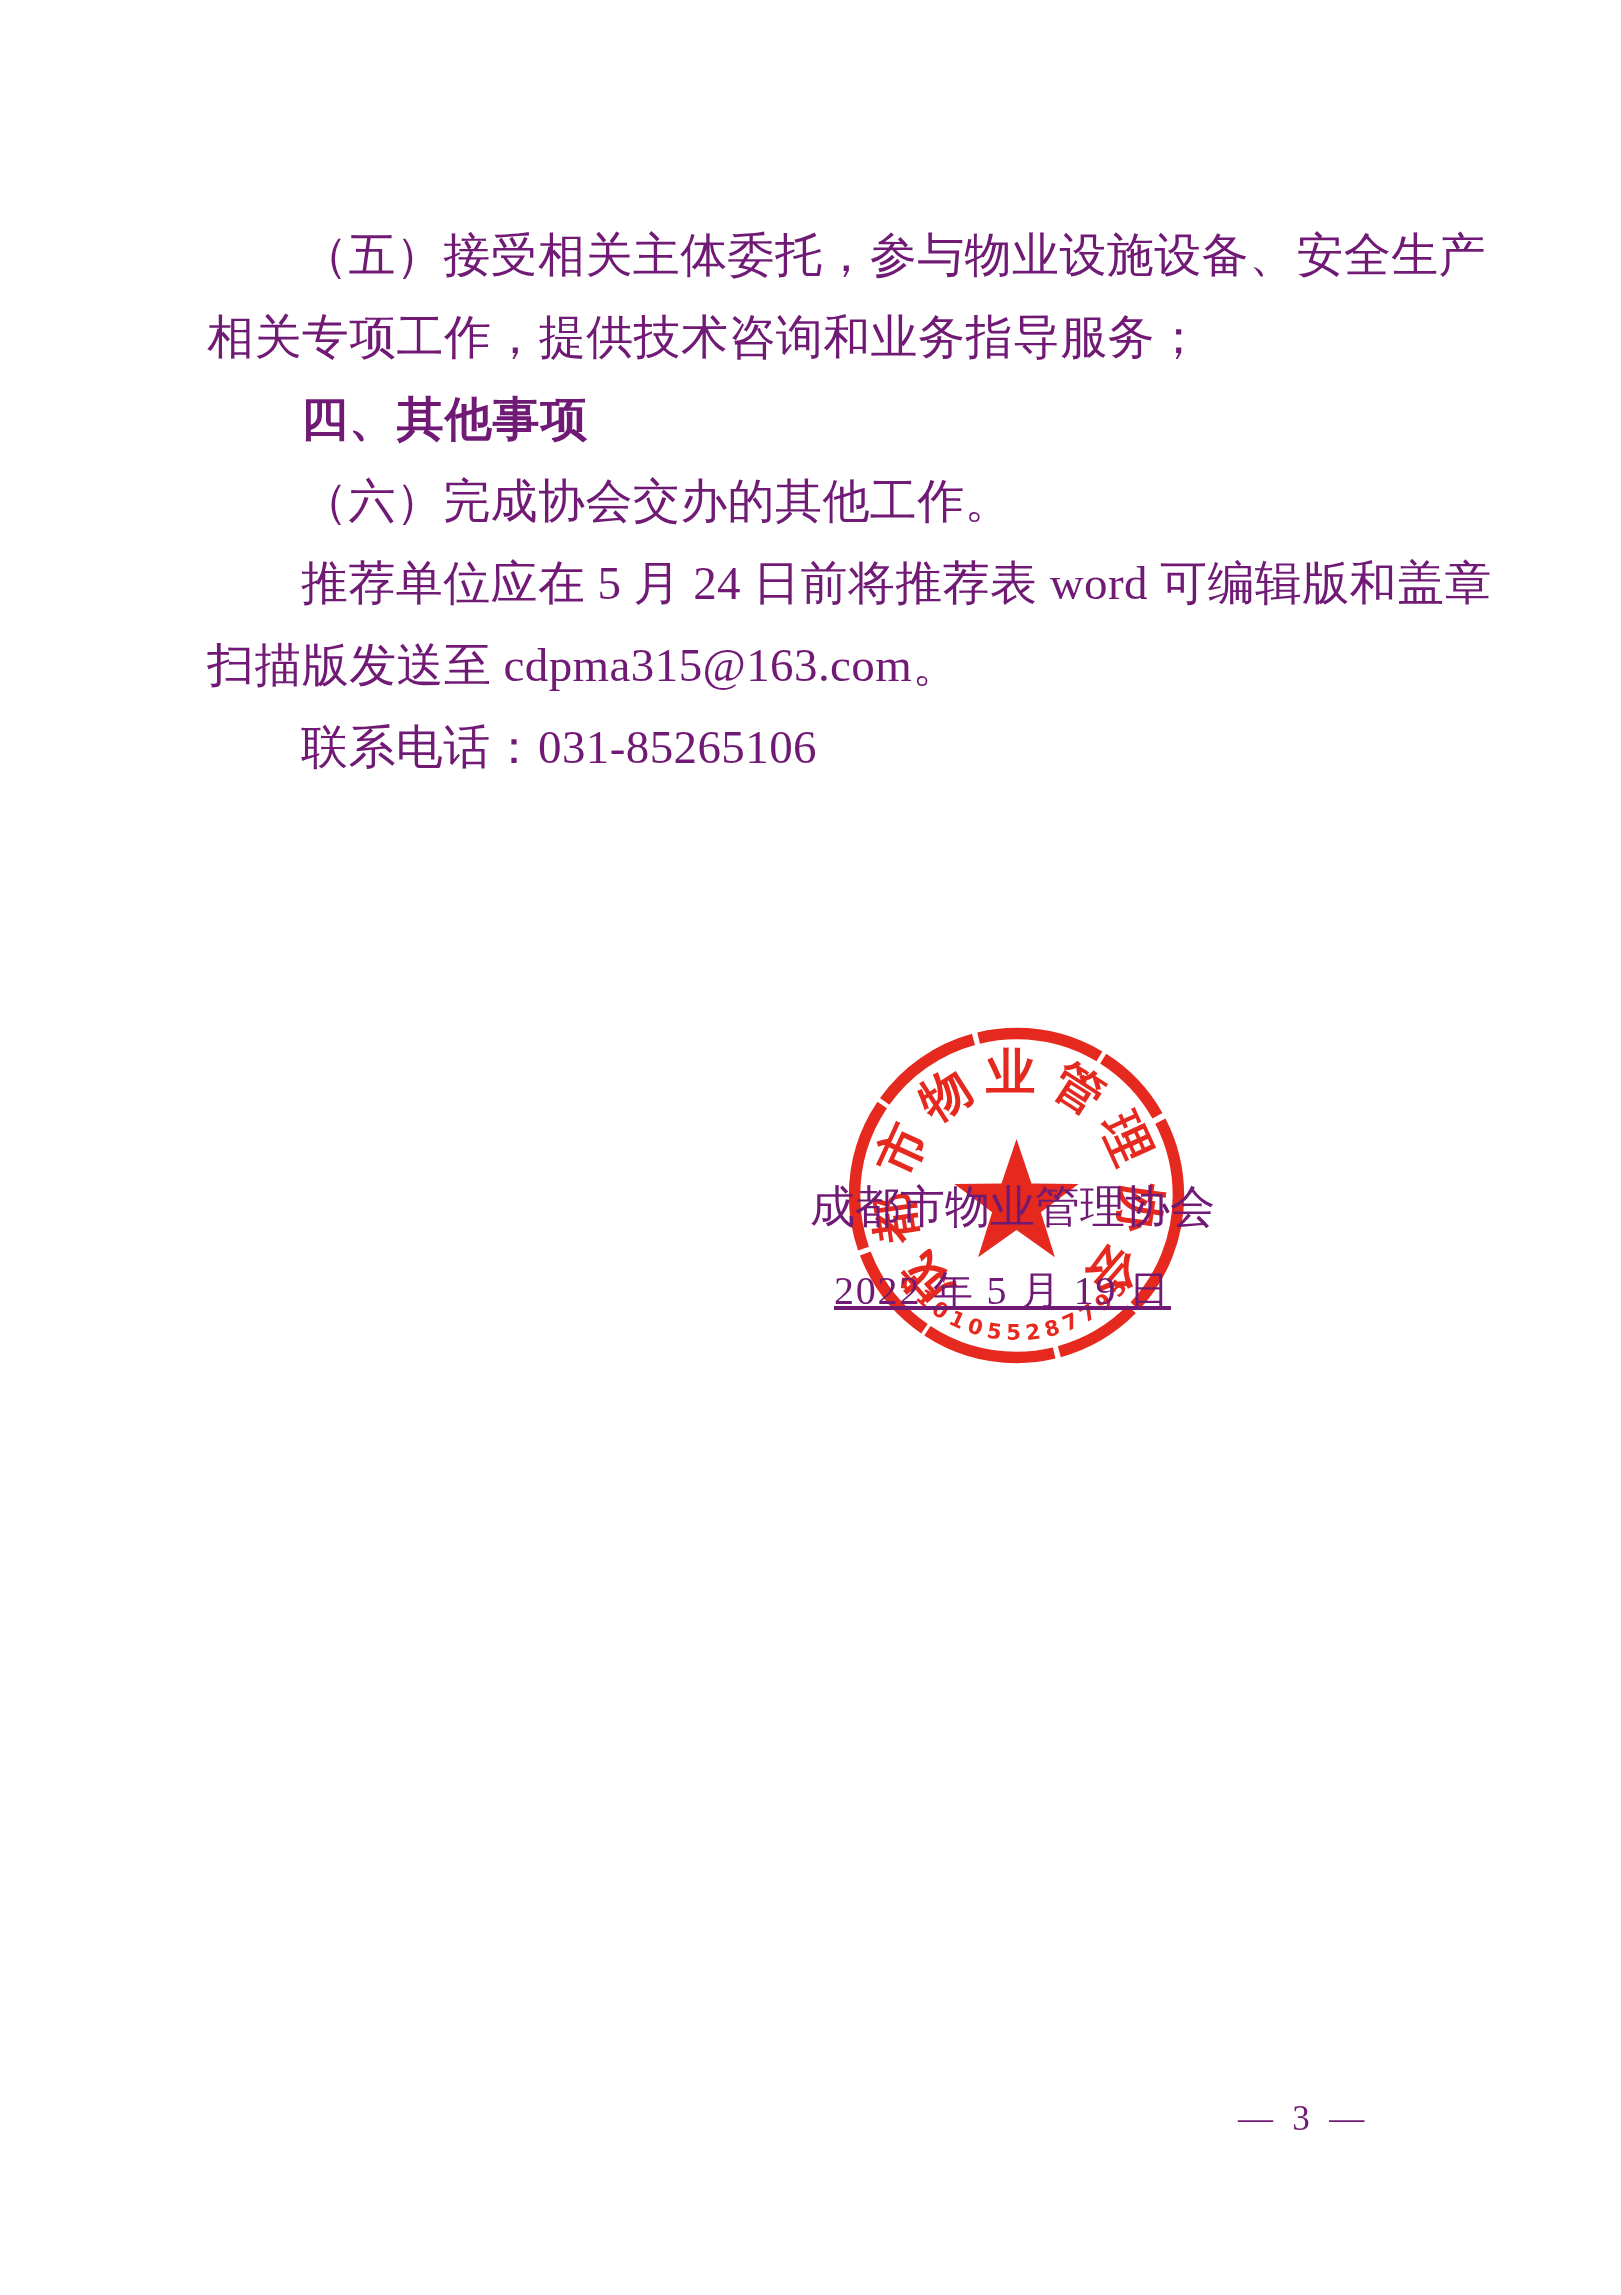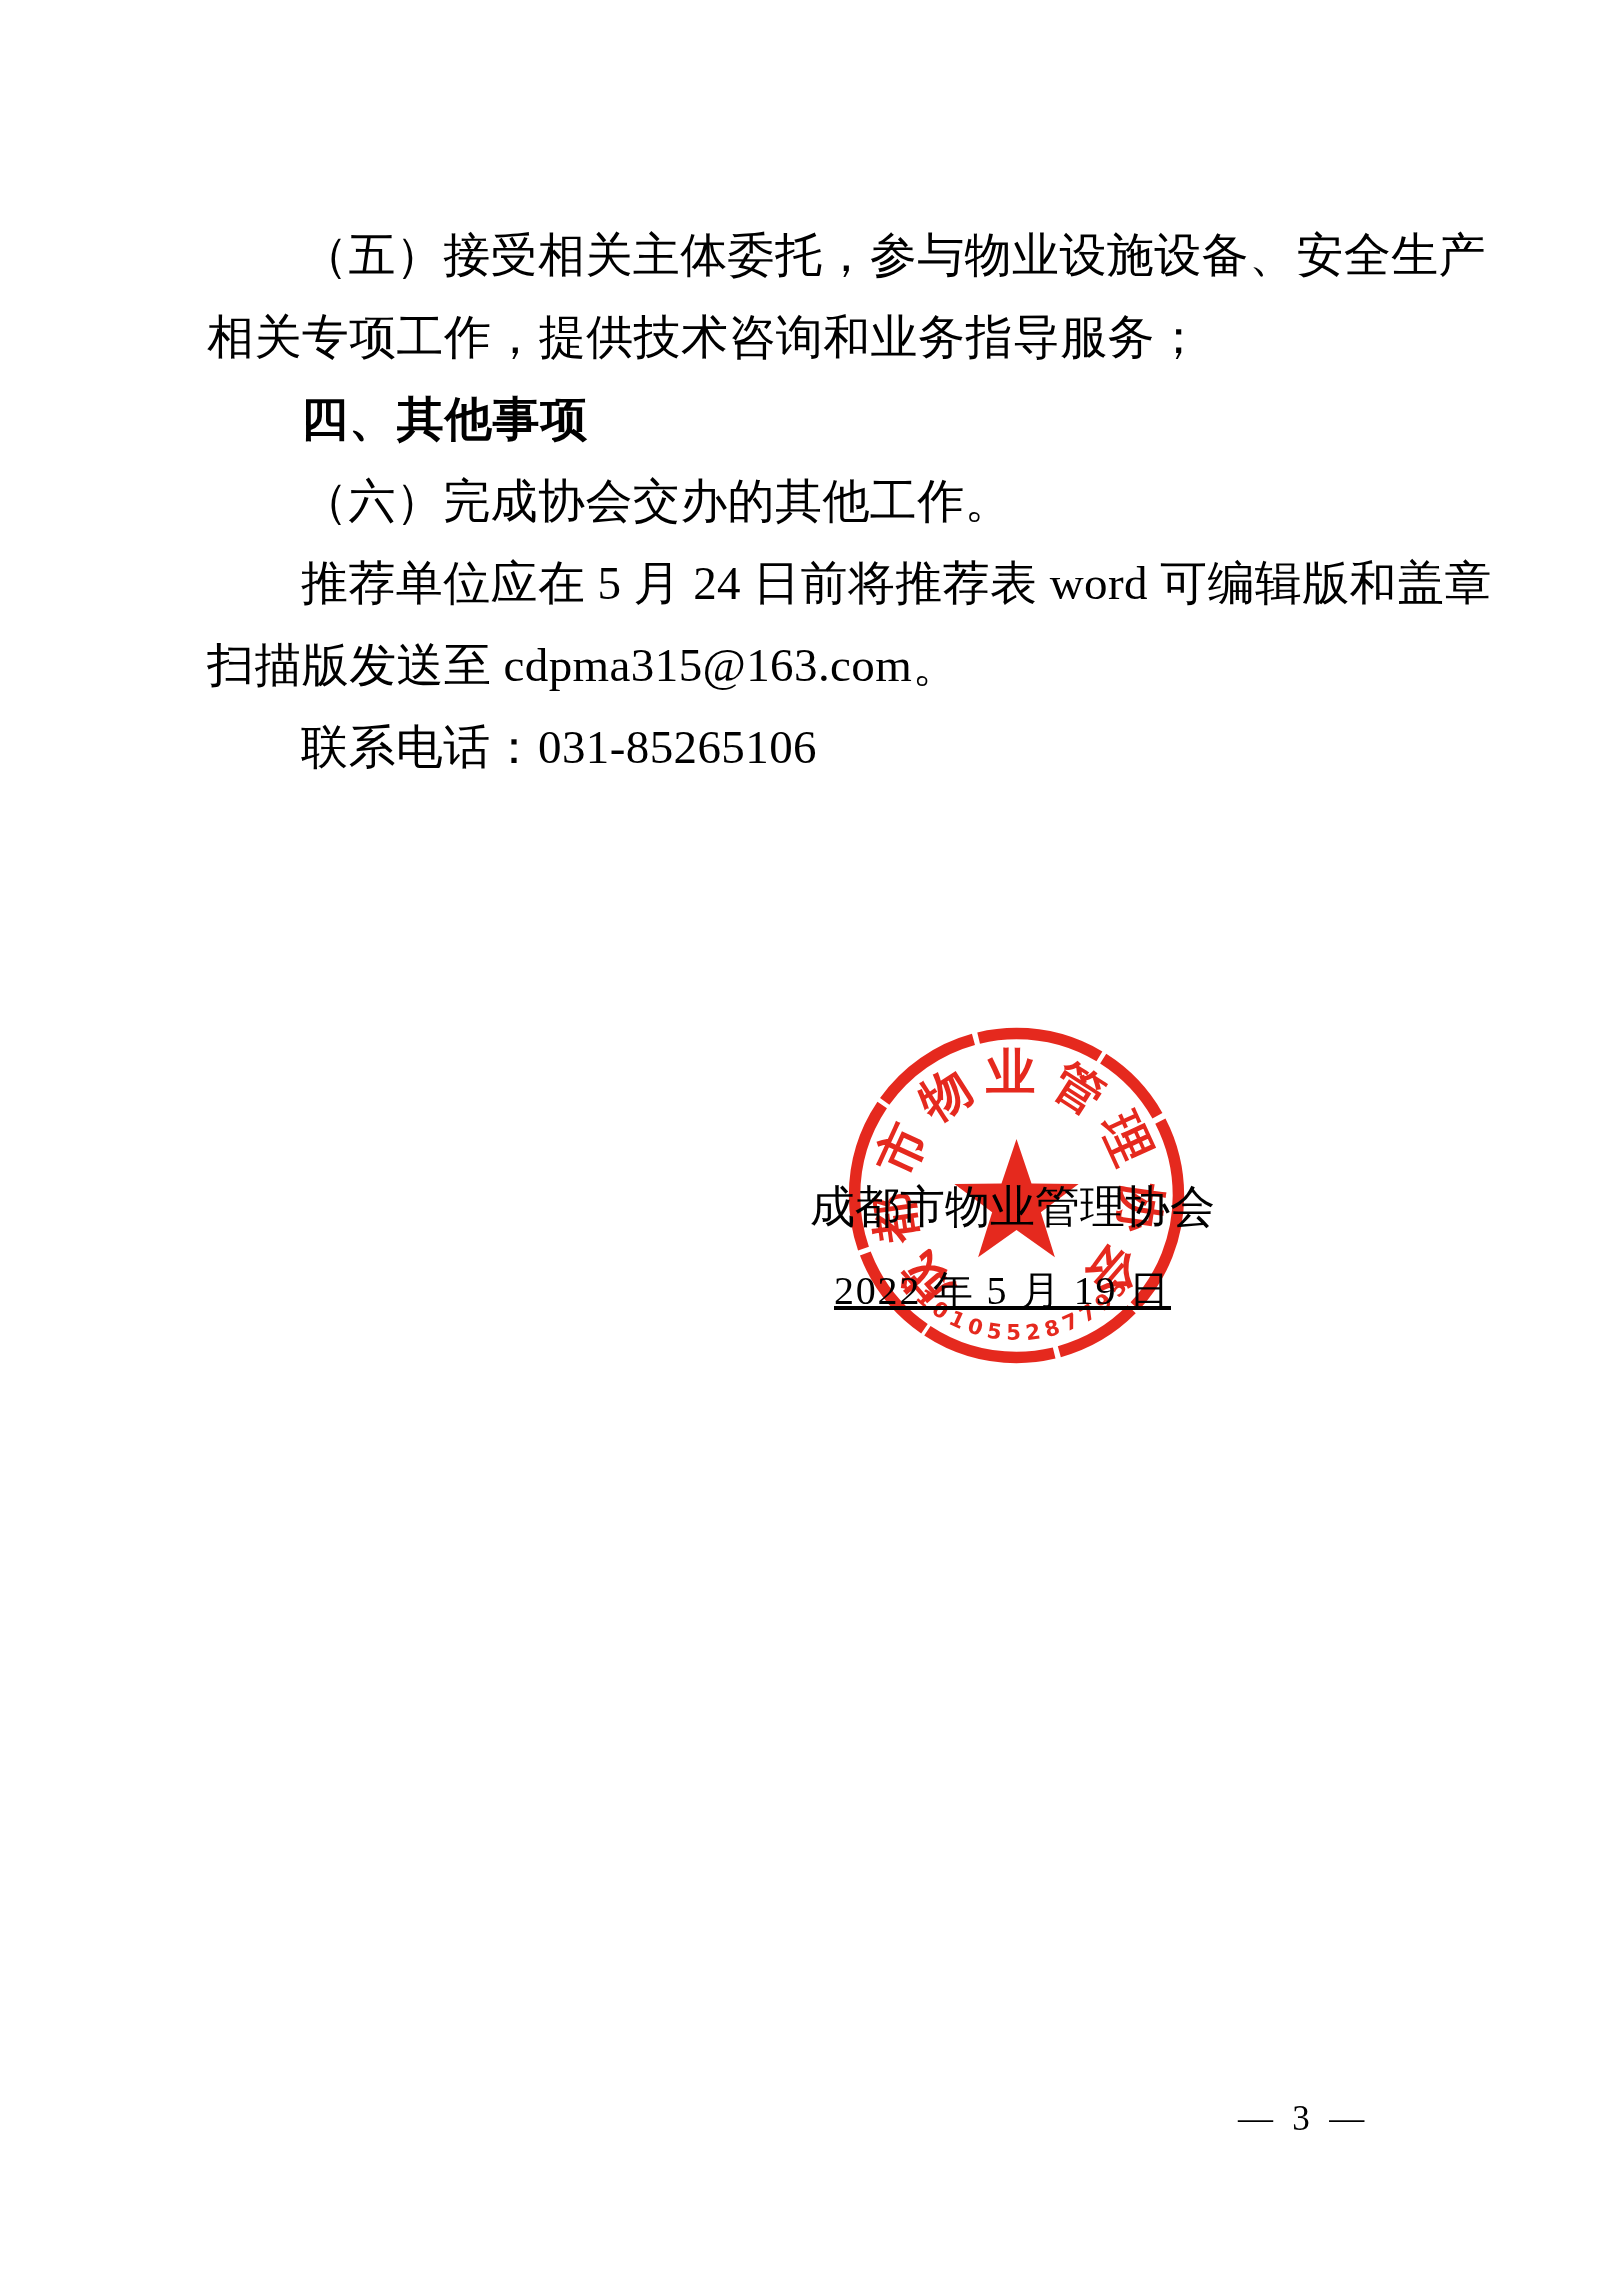--- a/index.html
+++ b/index.html
@@ -7,21 +7,21 @@
     padding: 0;
     background: #ffffff;
   }
   .page {
     position: relative;
     width: 1493px;
     height: 2295px;
     background: #ffffff;
     overflow: hidden;
     font-family: "Liberation Serif", "DejaVu Serif", serif;
-    color: #000000;
+    color: #701a75;
   }
   .body-text {
     position: absolute;
     left: 207px;
     top: 214px;
     width: 1261px;
     font-size: 47px;
     line-height: 82px;
     letter-spacing: 0.4px;
     white-space: nowrap;

